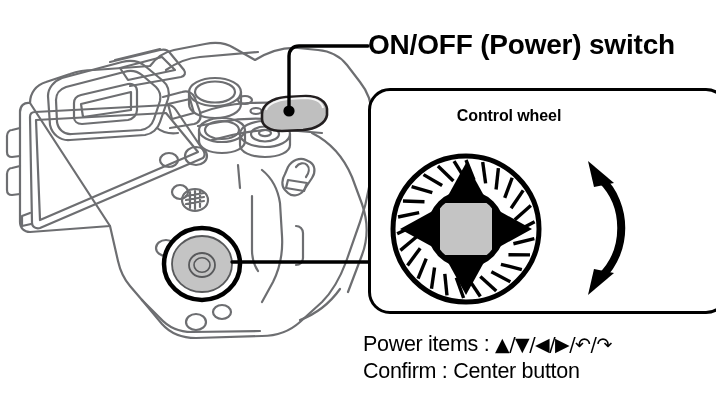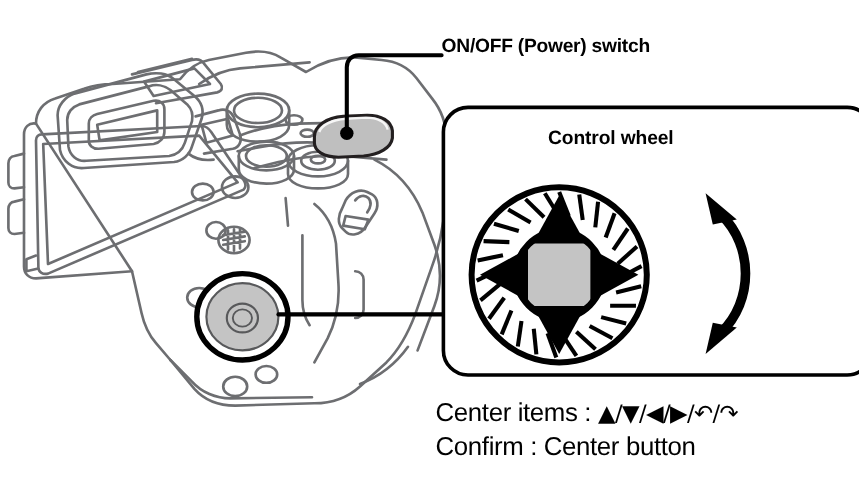--- a/index.html
+++ b/index.html
@@ -27,21 +27,21 @@
   .callout-label {
     position: absolute;
     font-weight: bold;
     color: #000;
     white-space: nowrap;
     line-height: 1;
   }
   #power-switch-label {
     left: 368px;
     top: 31px;
-    font-size: 16px;
+    font-size: 28px;
     letter-spacing: -0.2px;
   }
 
   
   #control-wheel-panel {
     position: absolute;
     left: 368px;
     top: 88px;
     width: 360px;
     height: 226px;
@@ -326,20 +326,20 @@
 
     <svg style="position:absolute; left:213px; top:62px;" width="70" height="150" viewBox="0 0 70 150" aria-hidden="true">
       <path d="M17 26 C44 52 44 98 17 124" fill="none" stroke="#000000" stroke-width="8" stroke-linecap="butt"></path>
       <polygon points="4,8 30,30 10,34" fill="#000000"></polygon>
       <polygon points="4,142 30,120 10,116" fill="#000000"></polygon>
     </svg>
   </div>
 
   <div id="caption-block">
     <div class="caption-line">
-      <span>Center items : </span><span class="glyphs">▲/▼/◀/▶/↶/↷</span>
+      <span>Power items : </span><span class="glyphs">▲/▼/◀/▶/↶/↷</span>
     </div>
     <div class="caption-line">
       <span>Confirm : Center button</span>
     </div>
   </div>
 
 </div>
 
 </body></html>

